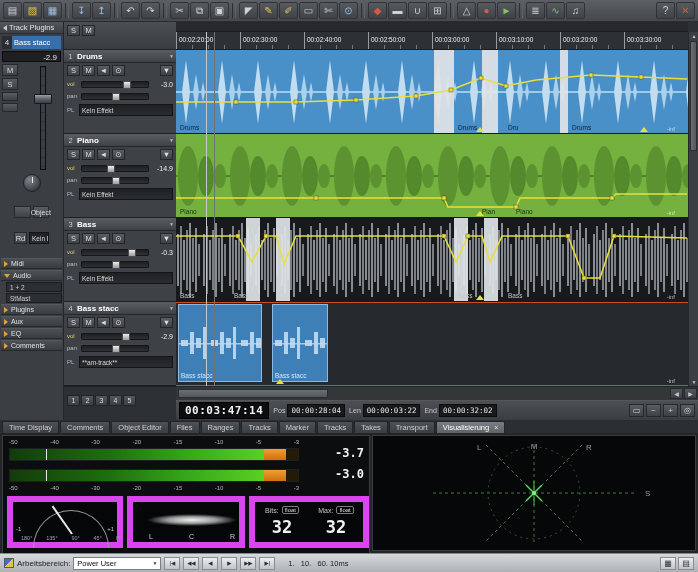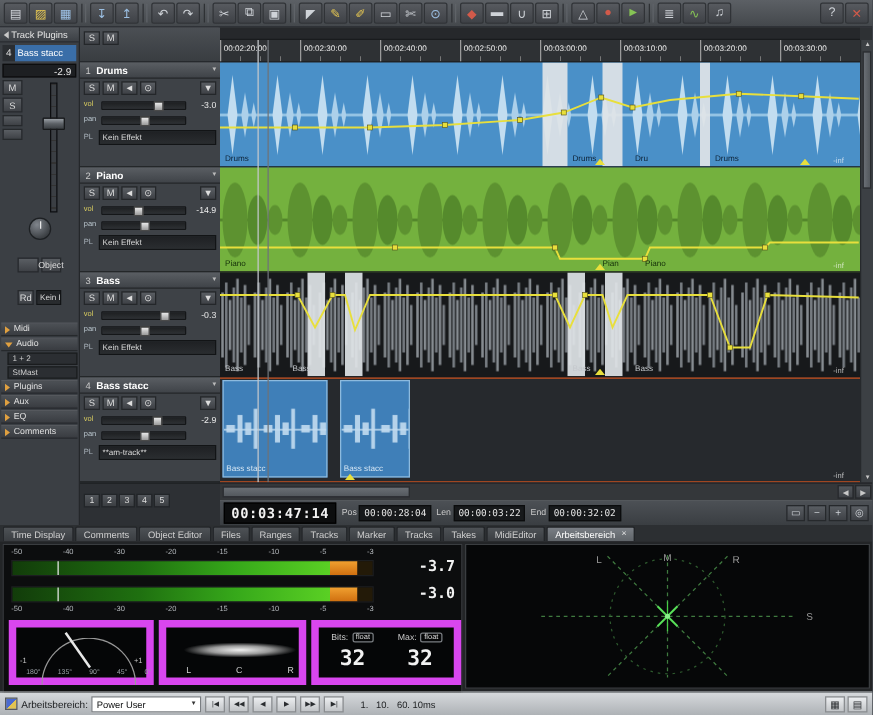--- a/index.html
+++ b/index.html
@@ -657,24 +657,24 @@
   <div class="tab">
       <span>Marker</span>
     </div>
   <div class="tab">
       <span>Tracks</span>
     </div>
   <div class="tab">
       <span>Takes</span>
     </div>
   <div class="tab">
-      <span>MidiEditor</span>
+      <span>Transport</span>
     </div>
   <div class="tab active">
-    <span>Arbeitsbereich</span>
+    <span>Visualisierung</span>
     <span class="tclose">×</span>
   </div>
 </div>
 
 <div id="viz">
   <div id="meterpanel">
     <div class="pscale" id="pscale-top">
       <span>-50</span>
       <span>-40</span>
       <span>-30</span>

